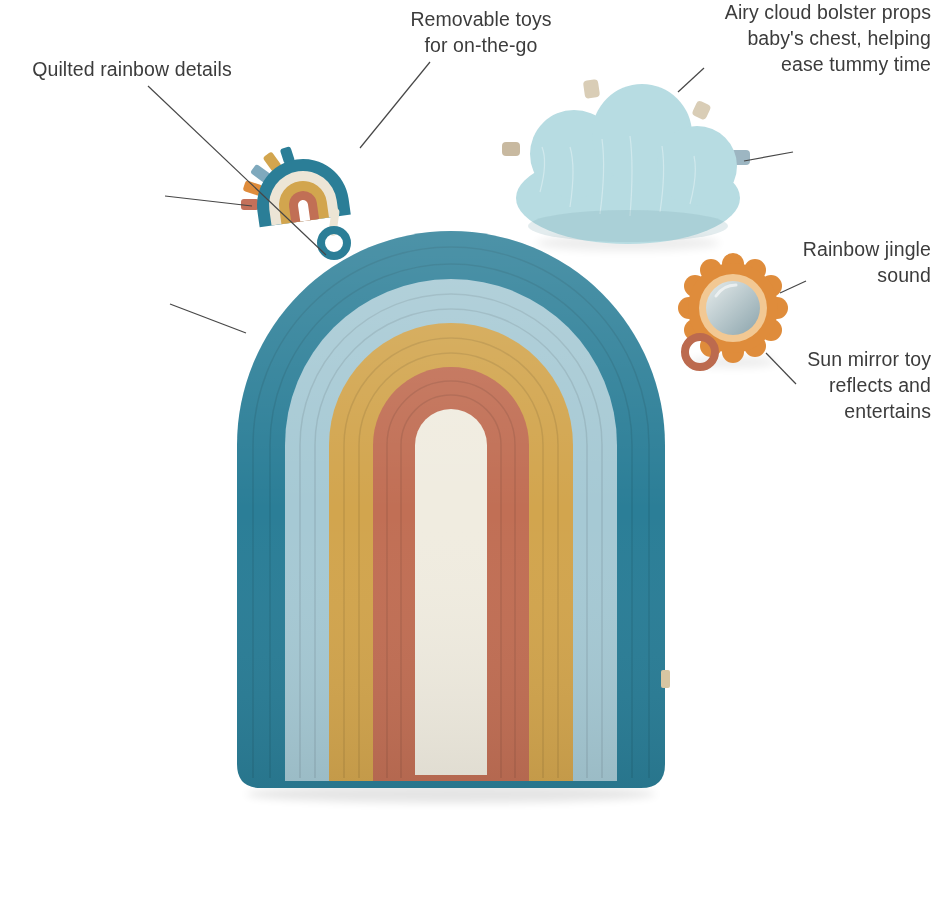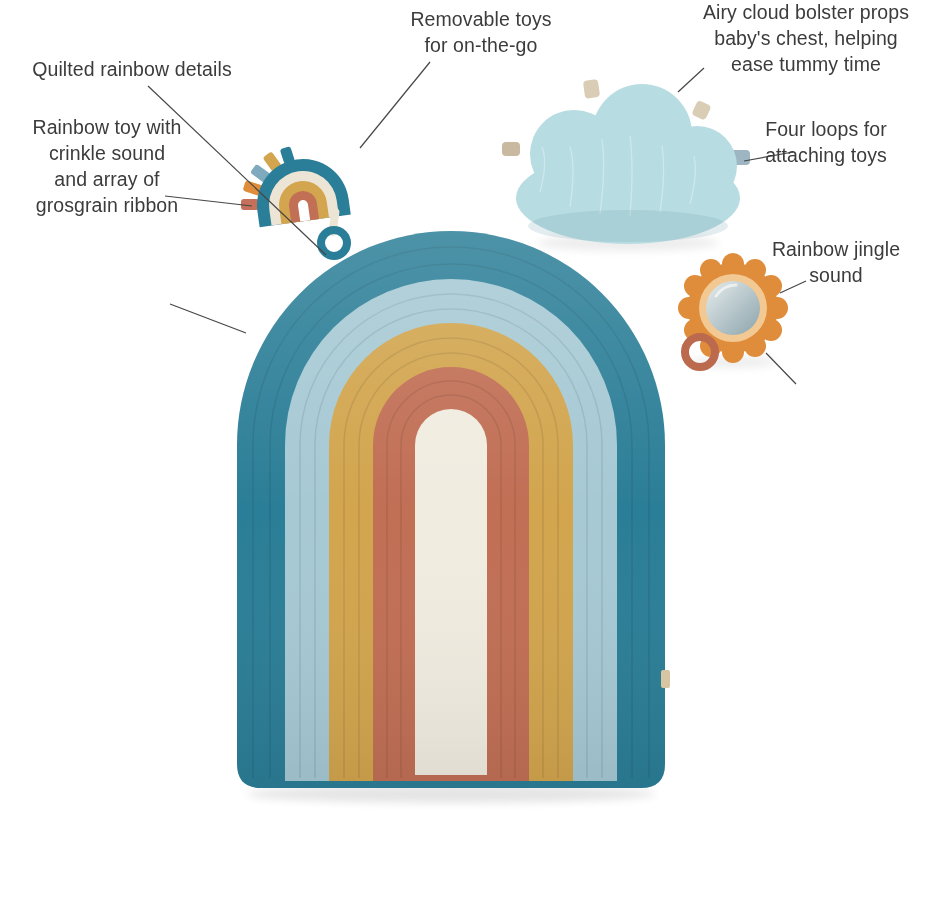--- a/index.html
+++ b/index.html
@@ -9,21 +9,21 @@
   }
   html,body{margin:0;padding:0;background:#ffffff;}
   body{font-family:"Liberation Sans","DejaVu Sans",sans-serif;}
   .stage{position:relative;width:934px;height:909px;background:#ffffff;overflow:hidden;}
   .scene{position:absolute;left:0;top:0;width:934px;height:909px;}
   .callout{
     position:absolute;color:var(--text);font-size:19.5px;line-height:1.33;
     white-space:pre-line;letter-spacing:0.1px;
   }
   .align-left{text-align:center;}
-  .align-right{text-align:center;}
+  .align-right{text-align:right;}
   .align-center{text-align:center;}
   #c-quilted{left:2px;top:57px;width:260px;}
   #c-rainbowtoy{left:2px;top:115px;width:210px;}
   #c-locking{left:2px;top:261px;width:240px;}
   #c-removable{left:356px;top:7px;width:250px;}
   #c-airy{right:3px;top:0px;width:250px;}
   #c-fourloops{right:3px;top:117px;width:210px;}
   #c-jingle{right:3px;top:237px;width:190px;}
   #c-sunmirror{right:3px;top:347px;width:190px;}
   .caption{
@@ -159,33 +159,30 @@
       <line x1="430" y1="62" x2="360" y2="148"></line>
       <line x1="704" y1="68" x2="678" y2="92"></line>
       <line x1="793" y1="152" x2="744" y2="161"></line>
       <line x1="806" y1="281" x2="780" y2="293"></line>
       <line x1="796" y1="384" x2="766" y2="353"></line>
     </g>
   </svg>
 
   <div class="callout align-left" id="c-quilted">Quilted rainbow details</div>
 
-  <div class="callout align-left" id="c-rainbowtoy">Rainbow toy with
-crinkle sound
-and array of
-grosgrain ribbon</div>
 
 
   <div class="callout align-center" id="c-removable">Removable toys
 for on-the-go</div>
 
   <div class="callout align-right" id="c-airy">Airy cloud bolster props
 baby's chest, helping
 ease tummy time</div>
 
-  <div class="callout align-right" id="c-fourloops">Four loops for
-attaching toys</div>
 
   <div class="callout align-right" id="c-jingle">Rainbow jingle
 sound</div>
 
+  <div class="callout align-right" id="c-sunmirror">Sun mirror toy
+reflects and
+entertains</div>
 
 </div>
 
 </body></html>

